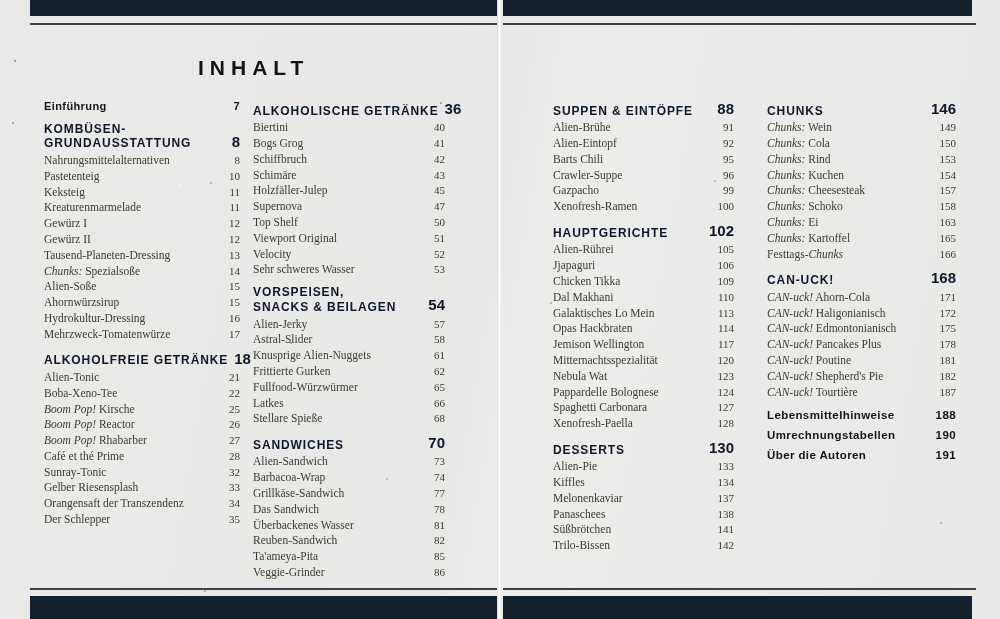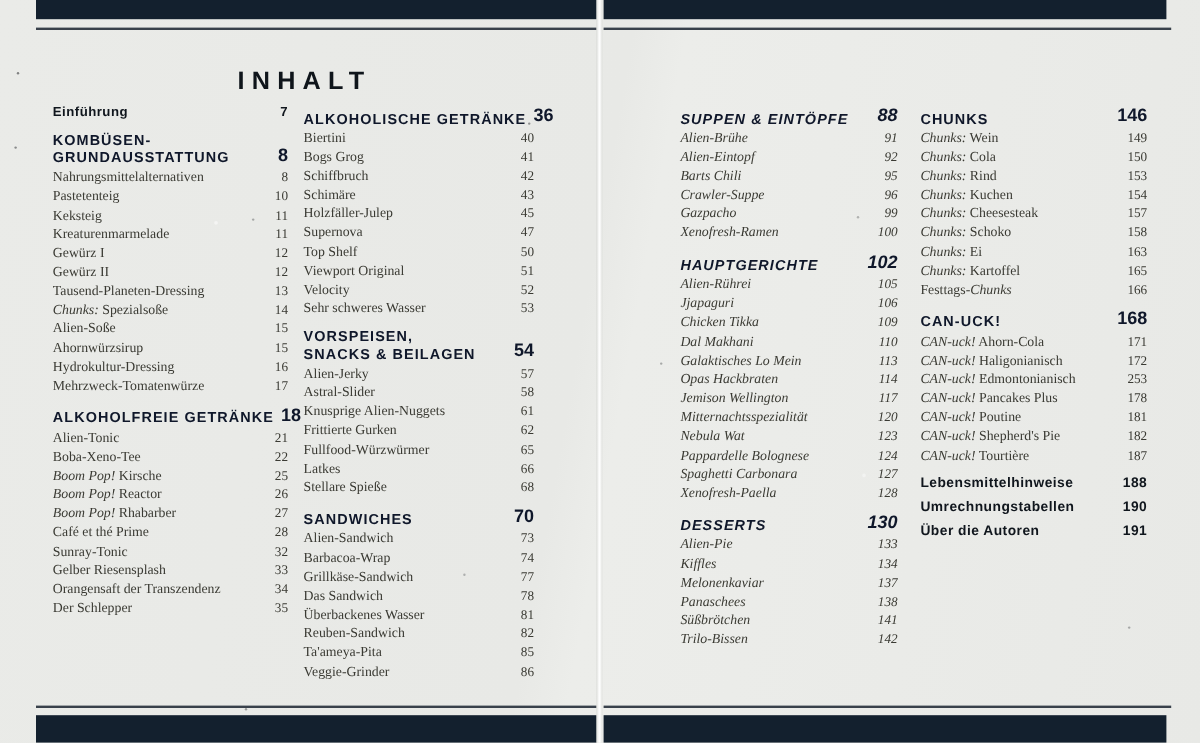--- a/index.html
+++ b/index.html
@@ -33,21 +33,21 @@
       536px 242px 0 rgba(40,42,45,.35), 700px 120px 0 rgba(40,42,45,.3),
       806px 252px 0 rgba(40,42,45,.4), 926px 462px 0 rgba(40,42,45,.35),
       190px 530px 0 rgba(40,42,45,.4), 372px 418px 0 rgba(40,42,45,.3);}
   .title{
     position:absolute;left:198px;top:42px;
     font-size:21px;font-weight:bold;letter-spacing:6px;color:#0f151b;
   }
   .toc-col{position:absolute;top:88px;}
   #col1{left:44px;width:196px;}
   #col2{left:253px;width:192px;}
-  #col3{left:567px;width:181px;font-style:italic;}
+  #col3{left:553px;width:181px;}
   #col4{left:767px;width:189px;}
   .row{display:flex;justify-content:space-between;white-space:nowrap;}
   .row .lab{text-align:left;}
   .row .pg{text-align:right;padding-left:6px;}
   .row.item{
     align-items:baseline;height:15.8px;
     font-family:"Liberation Serif","DejaVu Serif",serif;
     font-size:11.5px;color:#3a3a33;
   }
   .row.item .pg{font-size:11px;}
@@ -56,21 +56,21 @@
     align-items:flex-end;margin:6px 0 3px 0;
     font-weight:bold;font-size:12px;letter-spacing:.9px;
     line-height:1.22;color:#0f172a;
   }
   .row.header .pg{letter-spacing:0;font-size:15px;}
   .row.bold,.row.bold-end{
     align-items:baseline;height:15.8px;
     font-weight:bold;font-size:11px;letter-spacing:.4px;color:#10161d;
   }
   .row.bold-end{margin-top:5px;height:15px;font-size:11.5px;align-items:flex-end;}
-  .toc-col > .row:first-child{margin-top:0;justify-content:space-between;}
+  .toc-col > .row:first-child{margin-top:12px;justify-content:space-between;}
 </style>
 </head>
 <body>
 
 <div class="bar tl"></div>
 <div class="bar tr"></div>
 <div class="rule tl"></div>
 <div class="rule tr"></div>
 <div class="rule bl"></div>
 <div class="rule br"></div>
@@ -455,21 +455,21 @@
     <div class="row item">
       <span class="lab"><i>CAN-uck!</i> Ahorn-Cola</span>
       <span class="pg">171</span>
     </div>
     <div class="row item">
       <span class="lab"><i>CAN-uck!</i> Haligonianisch</span>
       <span class="pg">172</span>
     </div>
     <div class="row item">
       <span class="lab"><i>CAN-uck!</i> Edmontonianisch</span>
-      <span class="pg">253</span>
+      <span class="pg">175</span>
     </div>
     <div class="row item">
       <span class="lab"><i>CAN-uck!</i> Pancakes Plus</span>
       <span class="pg">178</span>
     </div>
     <div class="row item">
       <span class="lab"><i>CAN-uck!</i> Poutine</span>
       <span class="pg">181</span>
     </div>
     <div class="row item">

